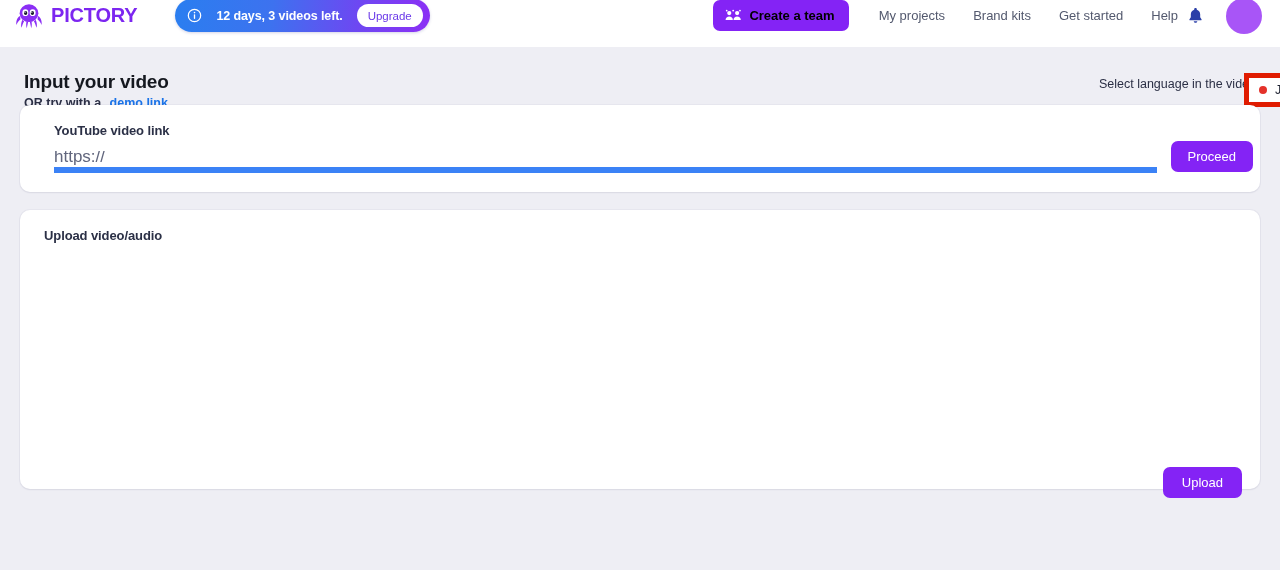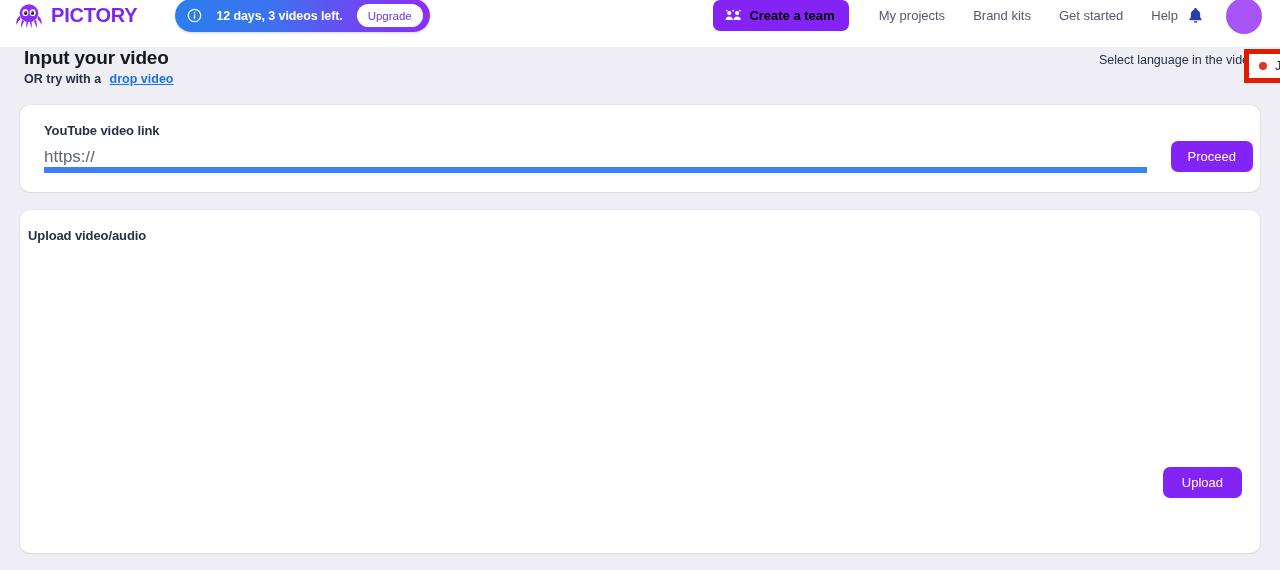--- a/index.html
+++ b/index.html
@@ -125,21 +125,21 @@
   
   .page {
     padding: 0 20px;
     position: relative;
     height: 523px;
   }
 
   .page-head {
     display: flex;
     align-items: flex-start;
-    padding: 0 4px 0 4px;
+    padding: 24px 4px 0 4px;
     height: 58px;
     justify-content: flex-end;
   }
   .title-block { flex: 0 0 auto; }
   .page-title {
     font-size: 19px;
     font-weight: bold;
     color: #15181f;
     letter-spacing: -0.2px;
     line-height: 22px;
@@ -207,21 +207,21 @@
   }
 
   
   .card {
     background: #fff;
     border-radius: 10px;
     box-shadow: 0 1px 2px rgba(40,40,90,.07), 0 0 0 1px rgba(40,40,90,.035);
   }
   .card-yt {
     height: 87px;
-    padding: 18px 18px 0 24px;
+    padding: 18px 18px 0 34px;
     position: relative;
   }
   .card-label {
     font-size: 13px;
     font-weight: bold;
     color: #2b3046;
     letter-spacing: -0.1px;
   }
   .yt-input-row {
     margin-top: 13px;
@@ -256,22 +256,22 @@
   .proceed-btn {
     position: absolute;
     right: 7px;
     top: 36px;
     height: 31px;
     padding: 0 17px;
   }
 
   .card-upload {
     margin-top: 18px;
-    height: 343px;
-    padding: 18px 18px 0 8px;
+    height: 279px;
+    padding: 18px 18px 0 24px;
     position: relative;
   }
   .upload-btn {
     position: absolute;
     right: 18px;
     top: 257px;
     height: 31px;
     padding: 0 19px;
   }
   .dropzone {
@@ -382,21 +382,21 @@
   </div>
 </div>
 
 <div class="page">
 
   <div class="page-head">
     <div class="title-block">
       <div class="page-title">Input your video</div>
       <div class="subtitle-row">
         <span>OR try with a</span>
-        <span class="demo-link">drop video</span>
+        <span class="demo-link">demo link</span>
       </div>
     </div>
 
     <div class="lang-area">
       <span class="lang-label">Select language in the video</span>
       <div class="lang-highlight"></div>
       <div class="lang-select">
         <span class="lang-dot"></span>
         <span class="lang-name">Japanese, JA</span>
 

